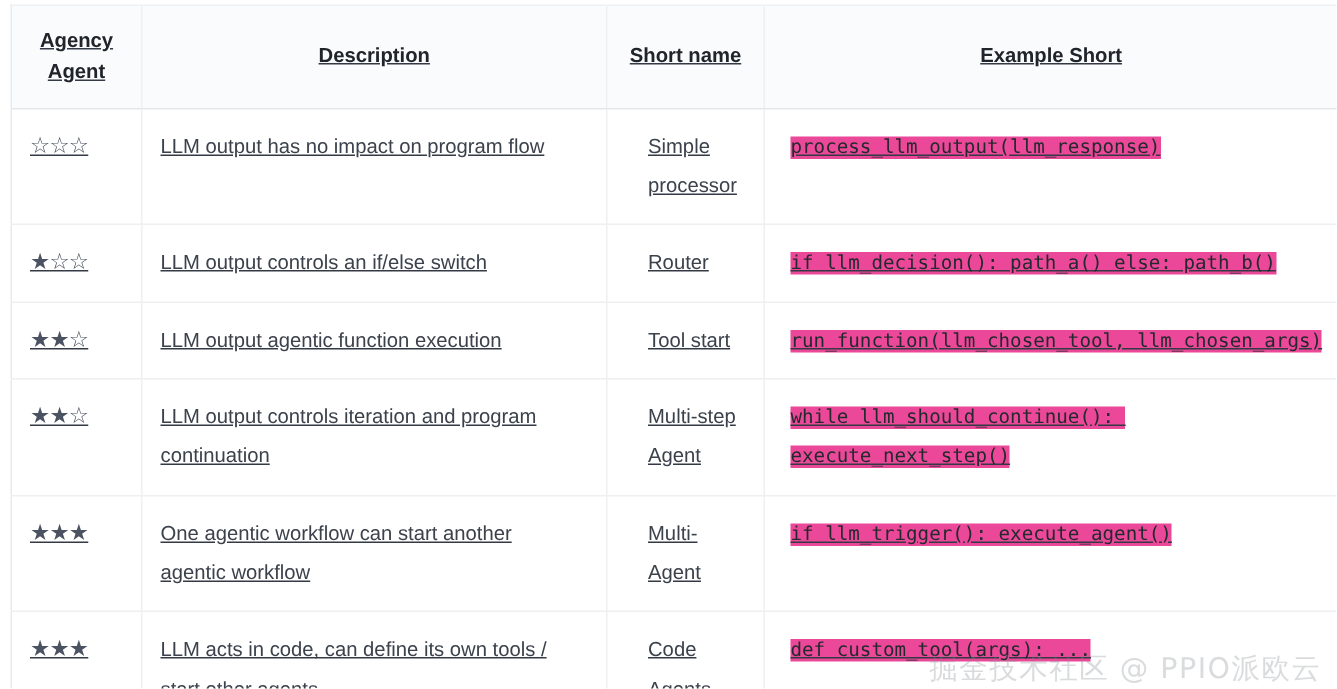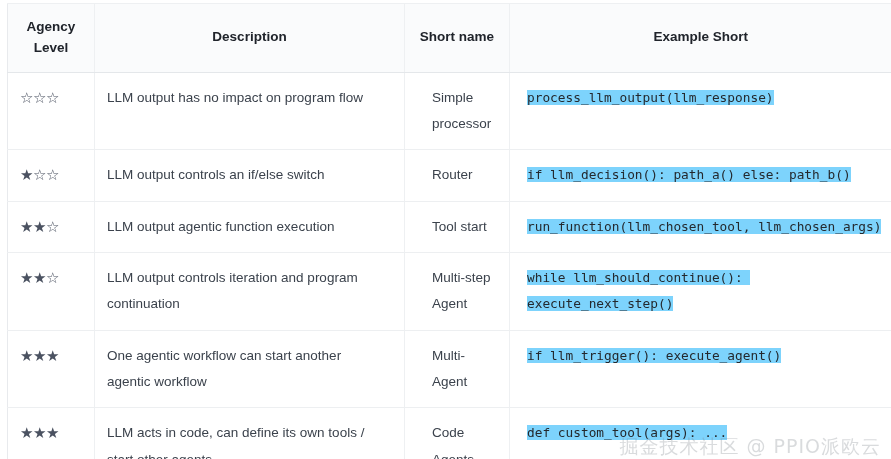--- a/index.html
+++ b/index.html
@@ -16,20 +16,21 @@
     overflow: hidden;
   }
 
   .table-wrap {
     position: absolute;
     left: 7px;
     top: 3px;
     width: 884px;
     height: 453px;
     box-sizing: border-box;
+    text-decoration: underline;
   }
 
   table.agency-table {
     border-collapse: collapse;
     width: 884px;
     table-layout: fixed;
     border-left: 1px solid #e8eaed;
     border-top: 1px solid #eef0f2;
   }
 
@@ -80,21 +81,21 @@
   }
 
   td.desc-cell   { padding-right: 16px; color: #3b424c; }
   td.short-cell  { padding-left: 27px; color: #3b424c; }
   td.code-cell   { padding-left: 17px; padding-right: 8px; }
 
   .code {
     font-family: "DejaVu Sans Mono", "Liberation Mono", monospace;
     font-size: 12.8px;
     color: #24292e;
-    background: #7dd3fc;
+    background: #ec4899;
     line-height: 1.85;
     white-space: pre-wrap;
     display: inline;
     box-decoration-break: clone;
     -webkit-box-decoration-break: clone;
   }
 
   .watermark {
     position: absolute;
     right: 10px;
@@ -117,21 +118,21 @@
     <colgroup>
       <col class="c-level">
         <col class="c-desc">
         <col class="c-short">
         <col class="c-code">
     </colgroup>
     <thead>
       <tr>
         <th>
           <span>Agency</span><br>
-          <span>Level</span>
+          <span>Agent</span>
         </th>
         <th>Description</th>
         <th>Short name</th>
         <th>Example Short</th>
       </tr>
     </thead>
     <tbody>
       <tr>
         <td class="level-cell"><span class="star">☆☆☆</span></td>
         <td class="desc-cell">LLM output has no impact on program flow</td>

